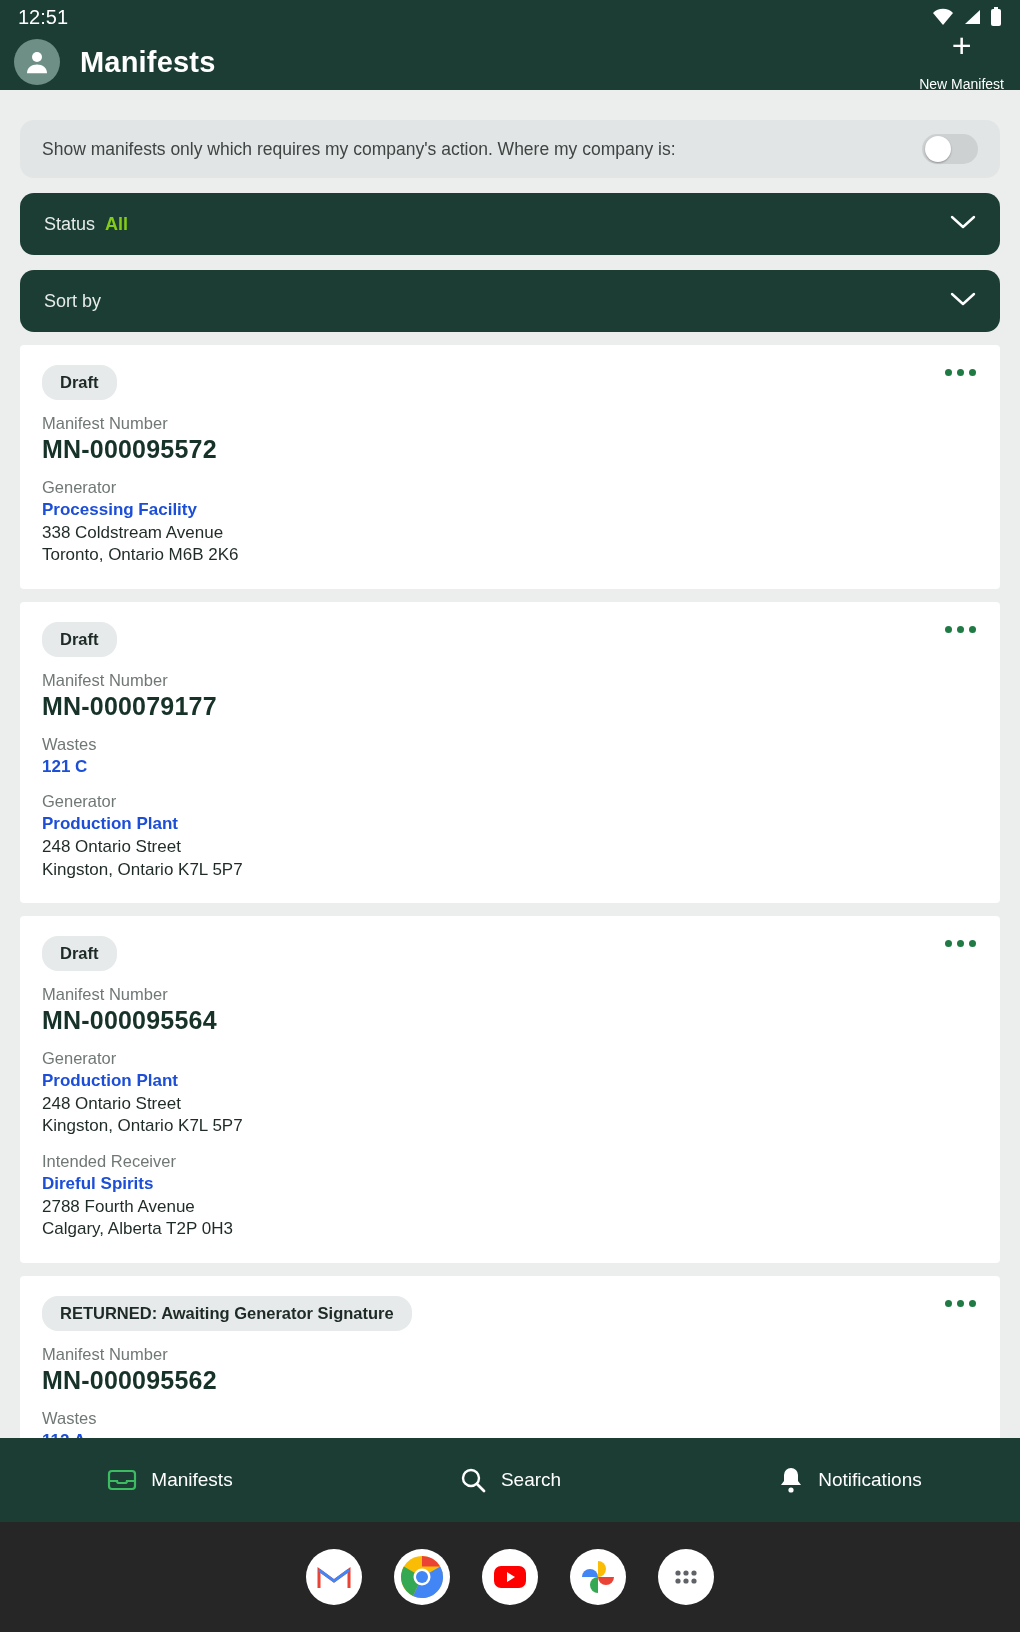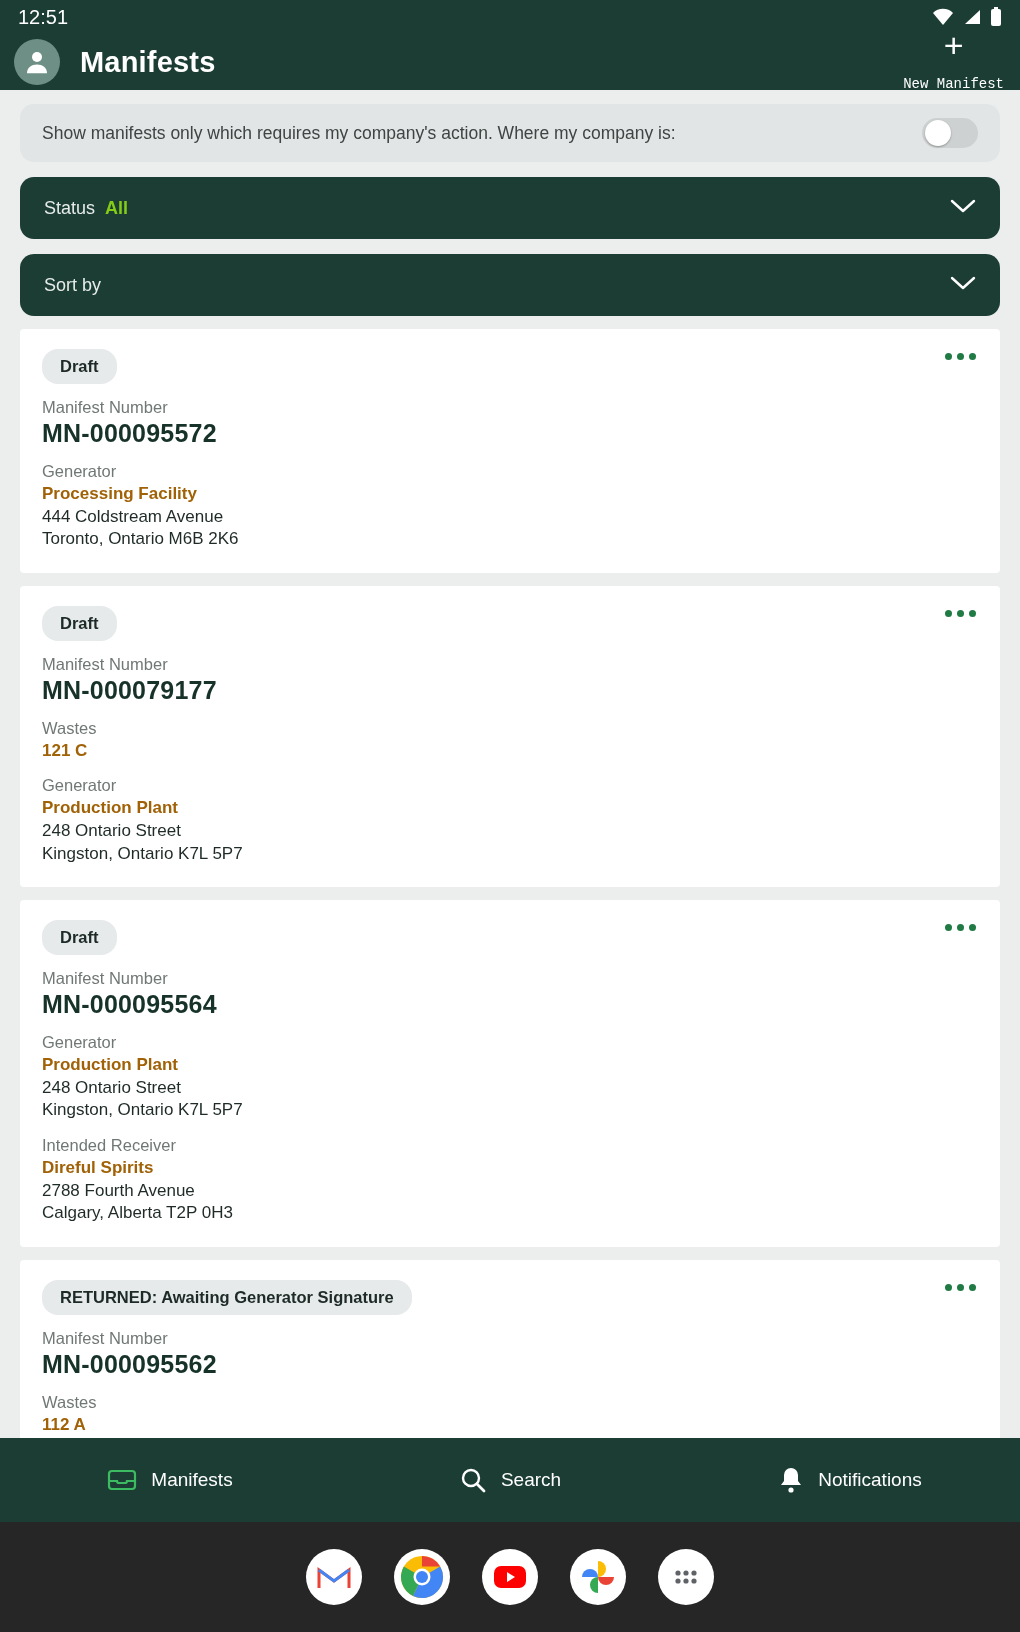--- a/index.html
+++ b/index.html
@@ -68,28 +68,27 @@
     padding-bottom: 2px;
   }
   .newmanifest .plus {
     font-size: 34px;
     line-height: 30px;
     font-weight: 300;
   }
   .newmanifest .nm-label {
     font-size: 14px;
     margin-top: 16px;
-    font-family: Liberation Mono, monospace;
   }
 
   
   .body {
     flex: 1 1 auto;
     overflow: hidden;
-    padding: 0 20px;
+    padding: 16px 20px;
     background: #eceeee;
   }
 
   .filterbar {
     margin-top: 14px;
     background: #e2e5e5;
     border-radius: 14px;
     height: 58px;
     display: flex;
     align-items: center;
@@ -165,21 +164,21 @@
   }
   .field .fbig {
     font-size: 25px;
     font-weight: bold;
     color: #173228;
     letter-spacing: .2px;
   }
   .field .fbold {
     font-size: 17px;
     font-weight: bold;
-    color: #a16207;
+    color: #1d4ed8;
     line-height: 1.33;
   }
   .field .fline {
     font-size: 17px;
     color: #1f2b27;
     line-height: 1.33;
   }
 
   
   .bottomnav {
@@ -296,21 +295,21 @@
           <span></span>
           <span></span>
         </div>
       <div class="field">
         <div class="flabel">Manifest Number</div>
         <div class="fbig">MN-000095572</div>
       </div>
       <div class="field">
         <div class="flabel">Generator</div>
         <div class="fbold">Processing Facility</div>
-        <div class="fline">444 Coldstream Avenue</div>
+        <div class="fline">338 Coldstream Avenue</div>
         <div class="fline">Toronto, Ontario M6B 2K6</div>
       </div>
     </div>
 
     <div class="card">
       <div class="badge">Draft</div>
       <div class="kebab">
           <span></span>
           <span></span>
           <span></span>

